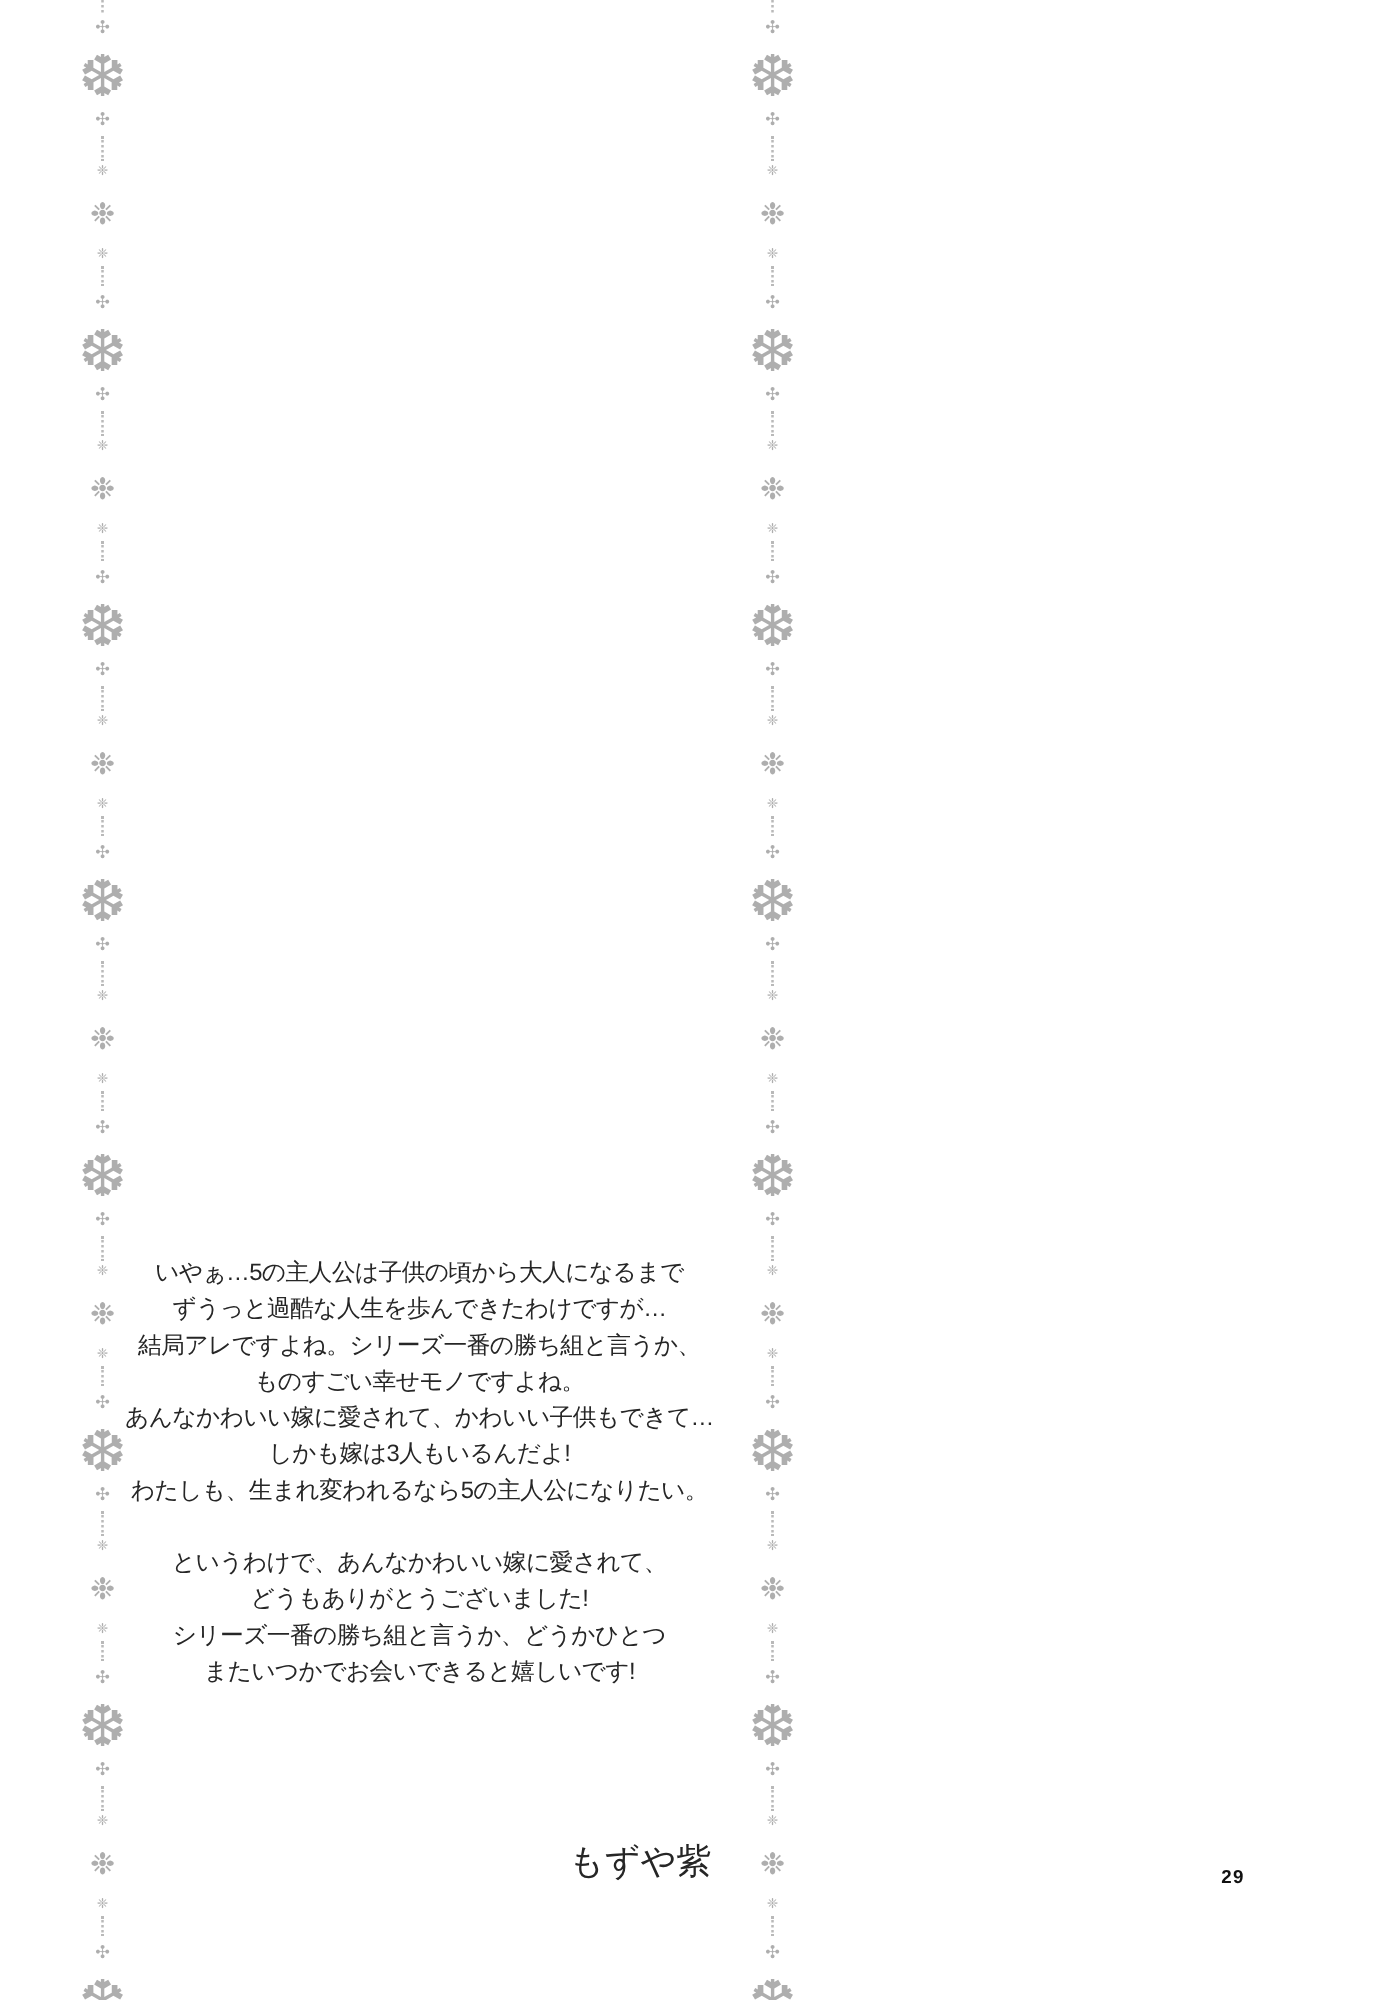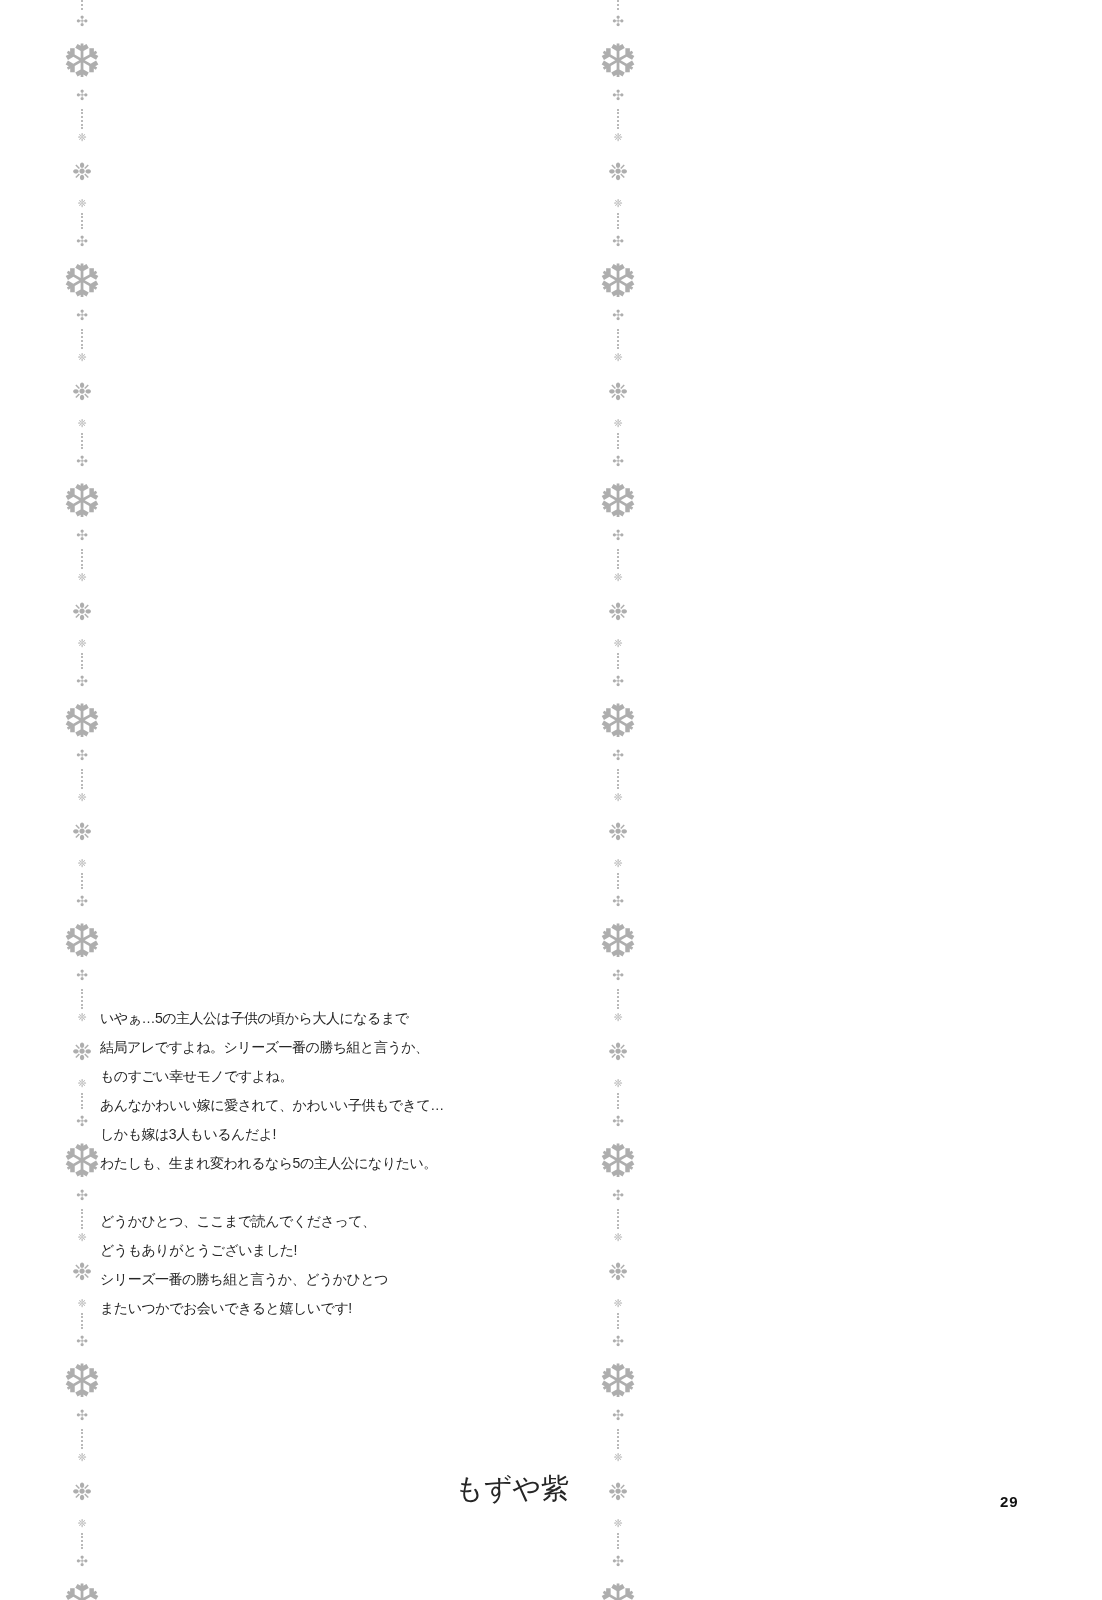--- a/index.html
+++ b/index.html
@@ -50,38 +50,39 @@
   }
   .dotline.tail { top: -4px; height: 14px; }
   .dotline.dl1  { top: 97px;  height: 20px; }
   .dotline.dl2  { top: 201px; height: 16px; }
 
   
   .afterword {
     position: absolute;
     left: 100px;
     top: 1004px;
-    font-size: 14px;
+    font-size: 19px;
     line-height: 29px;
     letter-spacing: -0.5px;
     color: #262626;
+    text-align: center;
   }
   .text-line { min-height: 29px; white-space: pre; }
 
   .signature {
     position: absolute;
     left: 455px;
     top: 1470px;
     font-size: 28px;
     color: #262626;
   }
 
   .page-number {
     position: absolute;
-    left: 1000px;
+    left: 977px;
     top: 1493px;
     font-size: 15px;
     font-weight: bold;
     letter-spacing: 1px;
     color: #111111;
   }
 </style>
 </head>
 <body>
 
@@ -242,27 +243,28 @@
         <span class="dotline dl2"></span>
       </div>
       <div class="deco-unit">
         <span class="glyph cross1">✣</span>
         <span class="glyph big">❆</span>
       </div>
     </div>
 
   <div class="afterword">
       <div class="text-line">いやぁ…5の主人公は子供の頃から大人になるまで</div>
+      <div class="text-line">ずうっと過酷な人生を歩んできたわけですが…</div>
       <div class="text-line">結局アレですよね。シリーズ一番の勝ち組と言うか、</div>
       <div class="text-line">ものすごい幸せモノですよね。</div>
       <div class="text-line">あんなかわいい嫁に愛されて、かわいい子供もできて…</div>
       <div class="text-line">しかも嫁は3人もいるんだよ!</div>
       <div class="text-line">わたしも、生まれ変われるなら5の主人公になりたい。</div>
       <div class="text-line"></div>
-      <div class="text-line">どうかひとつ、ここまで読んでくださって、</div>
+      <div class="text-line">というわけで、あんなかわいい嫁に愛されて、</div>
       <div class="text-line">どうもありがとうございました!</div>
       <div class="text-line">シリーズ一番の勝ち組と言うか、どうかひとつ</div>
       <div class="text-line">またいつかでお会いできると嬉しいです!</div>
       <div class="text-line"></div>
     </div>
 
   <div class="signature">もずや紫</div>
 
   <div class="page-number">29</div>
 

